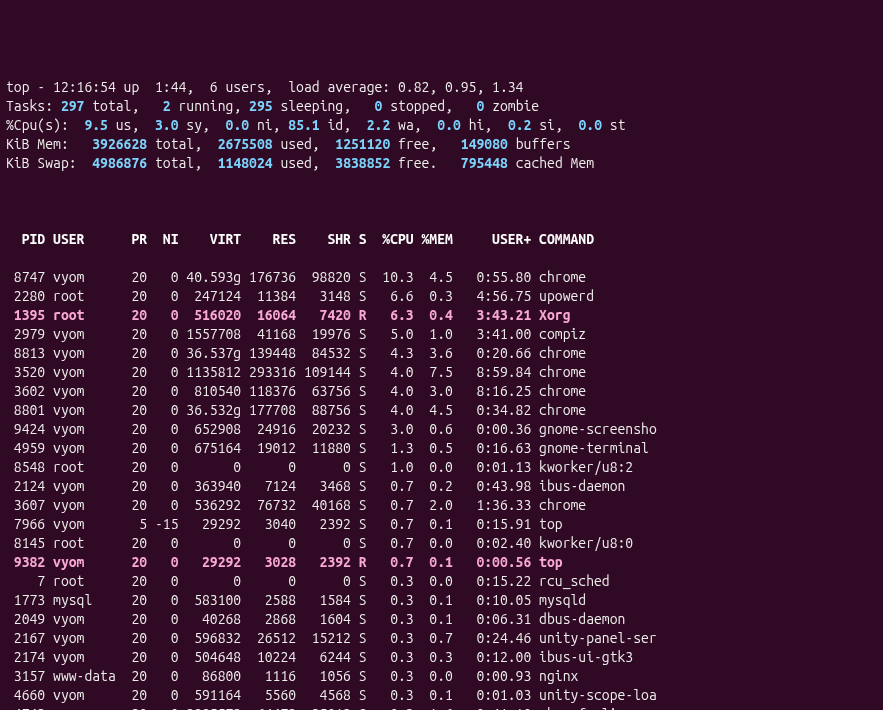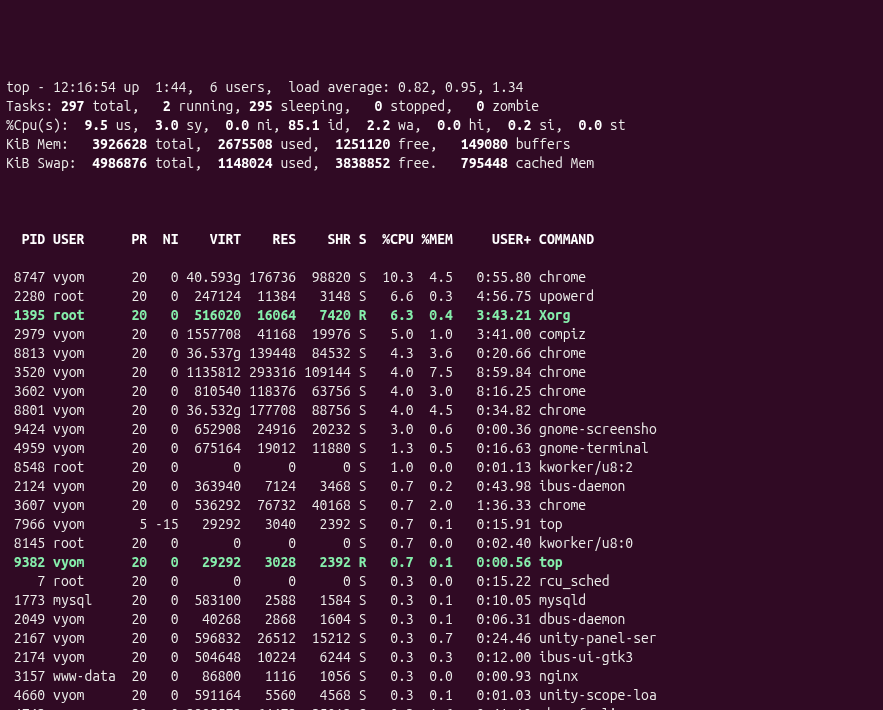--- a/index.html
+++ b/index.html
@@ -8,22 +8,22 @@
     color: #eeeeec;
     font-family: "Ubuntu Mono", "DejaVu Sans Mono", Consolas, monospace;
     font-size: 14px;
     line-height: 19px;
     padding: 2px 6px;
     width: 883px;
     white-space: pre;
   }
   .hdr-row { font-weight: bold; color: #ffffff; }
   .proc-row { }
-  .proc-row.running { font-weight: bold; color: #86efac; }
-  .summary-line span.b { font-weight: bold; color: #ffffff; margin-top: 8px; }
+  .proc-row.running { font-weight: bold; color: #f9a8d4; }
+  .summary-line span.b { font-weight: bold; color: #7dd3fc; margin-top: 8px; }
   .summary-line { white-space: pre; }
 </style>
 </head>
 <body>
 
 
 
 <div id="summary"><div class="summary-line"><span>top - </span><span>12:16:54 up  1:44,  6 users,  load average: 0.82, 0.95, 1.34</span></div><div class="summary-line"><span>Tasks:</span><span class="b"> 297 </span><span>total,   </span><span class="b">2 </span><span>running, </span><span class="b">295 </span><span>sleeping,   </span><span class="b">0 </span><span>stopped,   </span><span class="b">0 </span><span>zombie</span></div><div class="summary-line"><span>%Cpu(s):  </span><span class="b">9.5 </span><span>us,  </span><span class="b">3.0 </span><span>sy,  </span><span class="b">0.0 </span><span>ni, </span><span class="b">85.1 </span><span>id,  </span><span class="b">2.2 </span><span>wa,  </span><span class="b">0.0 </span><span>hi,  </span><span class="b">0.2 </span><span>si,  </span><span class="b">0.0 </span><span>st</span></div><div class="summary-line"><span>KiB Mem:   </span><span class="b">3926628 </span><span>total,  </span><span class="b">2675508 </span><span>used,  </span><span class="b">1251120 </span><span>free,   </span><span class="b">149080 </span><span>buffers</span></div><div class="summary-line"><span>KiB Swap:  </span><span class="b">4986876 </span><span>total,  </span><span class="b">1148024 </span><span>used,  </span><span class="b">3838852 </span><span>free.   </span><span class="b">795448 </span><span>cached Mem</span></div></div>
 <div>&nbsp;</div>
 <div class="hdr-row">  PID USER      PR  NI    VIRT    RES    SHR S  %CPU %MEM     USER+ COMMAND            </div>

